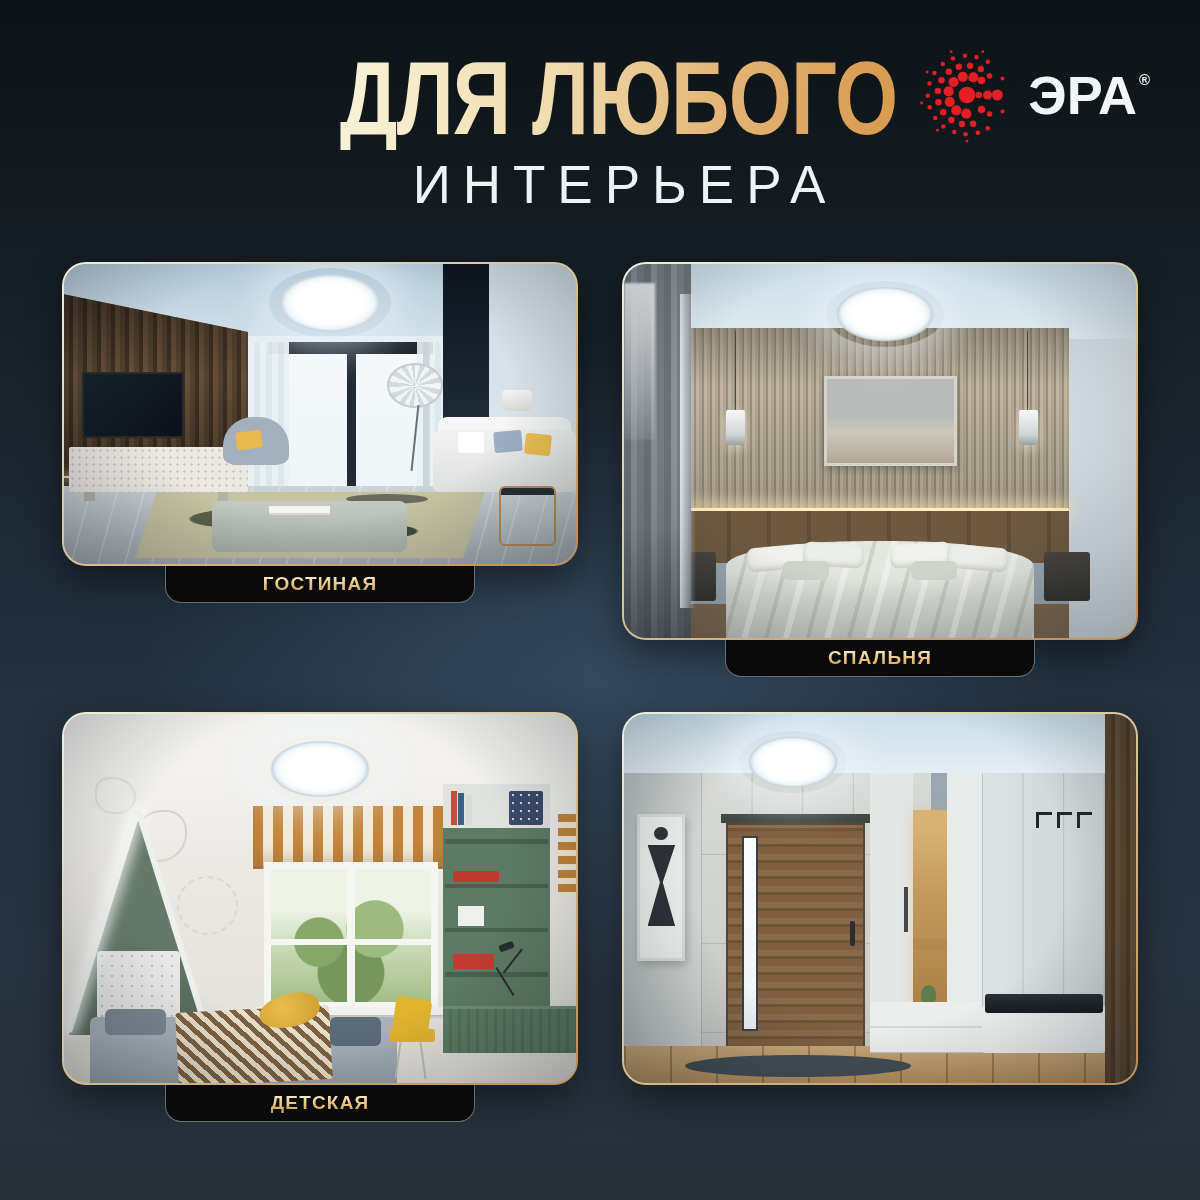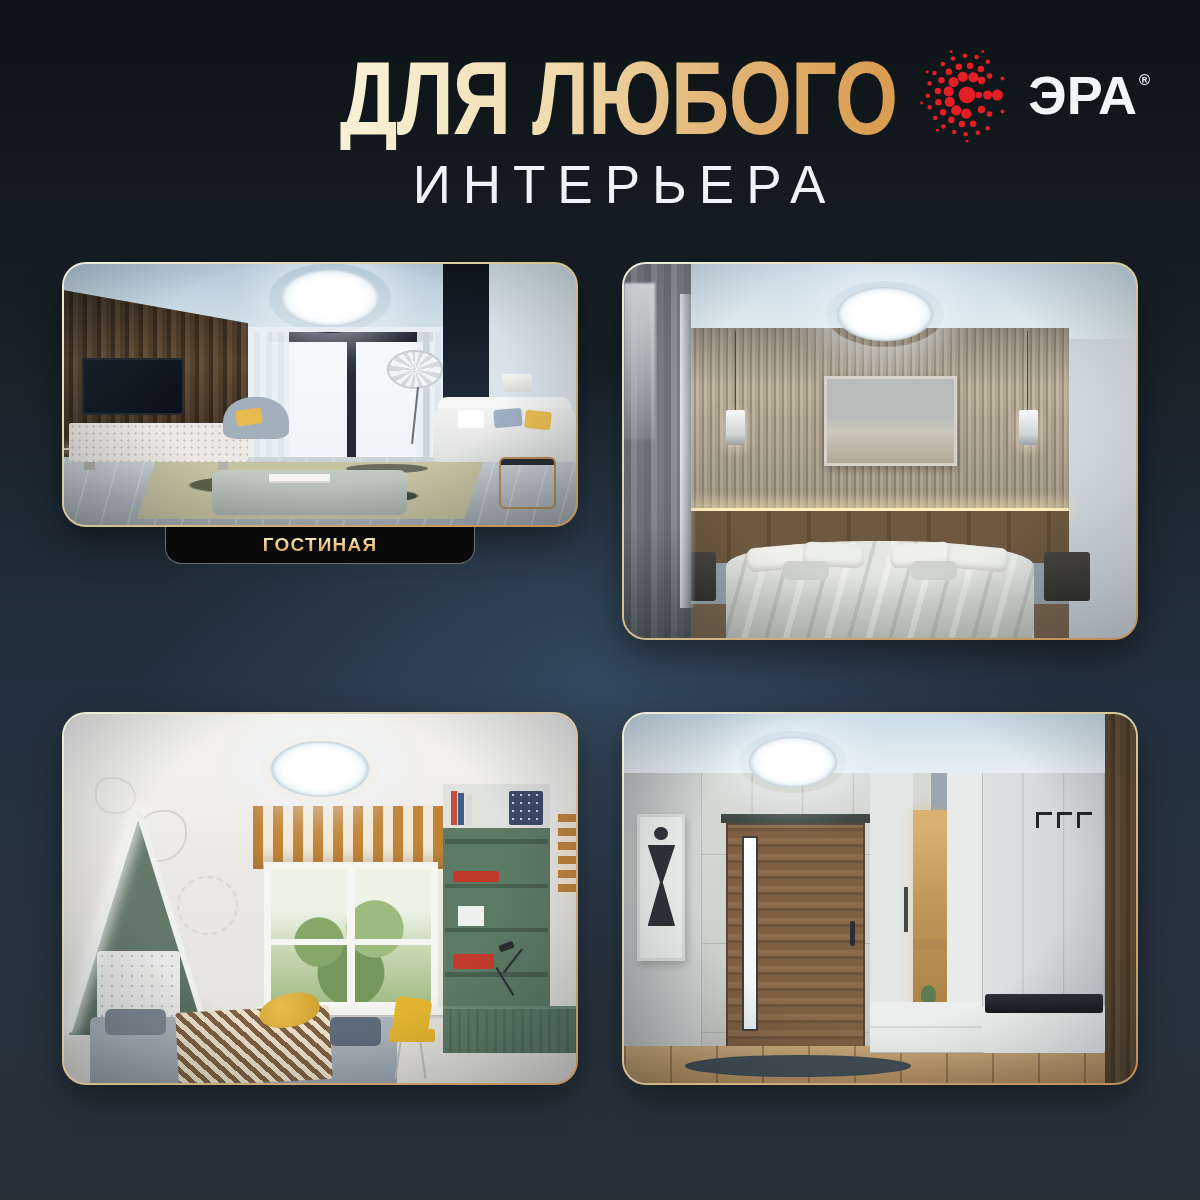--- a/index.html
+++ b/index.html
@@ -30,21 +30,21 @@
   .logo { position:absolute; top:44px; right:50px; display:flex; align-items:center; gap:10px; z-index:4; }
   .brand { font-size:54px; font-weight:bold; color:#f3f6f7; display:flex; align-items:flex-start; line-height:1; }
   .brand sup { font-size:15px; margin-top:4px; margin-left:2px; font-weight:bold; }
 
   
   .card {
     position:absolute; width:516px; border-radius:24px; padding:2px;
     background:linear-gradient(150deg,#edf0da 0%,#d8c79a 45%,#c08c52 100%);
     box-shadow:0 14px 36px rgba(0,0,0,.42);
   }
-  #card-lr { left:62px;  top:262px; height:265px; }
+  #card-lr { left:62px;  top:262px; height:304px; }
   #card-br { left:622px; top:262px; height:378px; }
   #card-kr { left:62px;  top:712px; height:373px; }
   #card-hw { left:622px; top:712px; height:373px; }
   .photo { position:relative; width:100%; height:100%; border-radius:22px; overflow:hidden; background:#9aa7b0; }
   .vig { position:absolute; inset:0; background:radial-gradient(ellipse at 50% 42%, rgba(0,0,0,0) 52%, rgba(8,16,24,.30) 100%); }
 
   .pill {
     position:absolute; left:50%; top:100%; transform:translateX(-50%);
     width:310px; height:37px; background:#0a0a0b;
     border:1.5px solid rgba(185,195,197,.55); border-top:none;
@@ -388,20 +388,23 @@
     <div class="el br-pillow3"></div>
     <div class="el br-pillow4"></div>
     <div class="el br-pillow5"></div>
     <div class="el br-pillow6"></div>
     <div class="el br-curtain"></div>
     <div class="el br-sheerlight"></div>
     <div class="el br-curt2"></div>
     <div class="el lamp br-lamp"></div>
     <div class="vig"></div>
   </div>
+  <div class="pill">
+      <span>СПАЛЬНЯ</span>
+    </div>
 </div>
 
 <div class="card" id="card-kr">
   <div class="photo">
     <div class="el kr-wall"></div>
     <div class="el kr-doodle1"></div>
     <div class="el kr-doodle2"></div>
     <div class="el kr-doodle3"></div>
     <div class="el kr-blind"></div>
     <div class="el kr-window"></div>
@@ -437,20 +440,23 @@
     <div class="el kr-pill-navy"></div>
     <div class="el kr-pill-yellow"></div>
     <div class="el kr-chair-leg1"></div>
     <div class="el kr-chair-leg2"></div>
     <div class="el kr-chair-back"></div>
     <div class="el kr-chair-seat"></div>
     <div class="el kr-blind2"></div>
     <div class="el lamp kr-lamp"></div>
     <div class="vig"></div>
   </div>
+  <div class="pill">
+      <span>ДЕТСКАЯ</span>
+    </div>
 </div>
 
 <div class="card" id="card-hw">
   <div class="photo">
     <div class="el hw-wall-r"></div>
     <div class="el hw-wall-l"></div>
     <div class="el hw-wall-tile"></div>
     <div class="el hw-ceiling"></div>
     <div class="el hw-poster"></div>
     <div class="el hw-fig-circle"></div>

